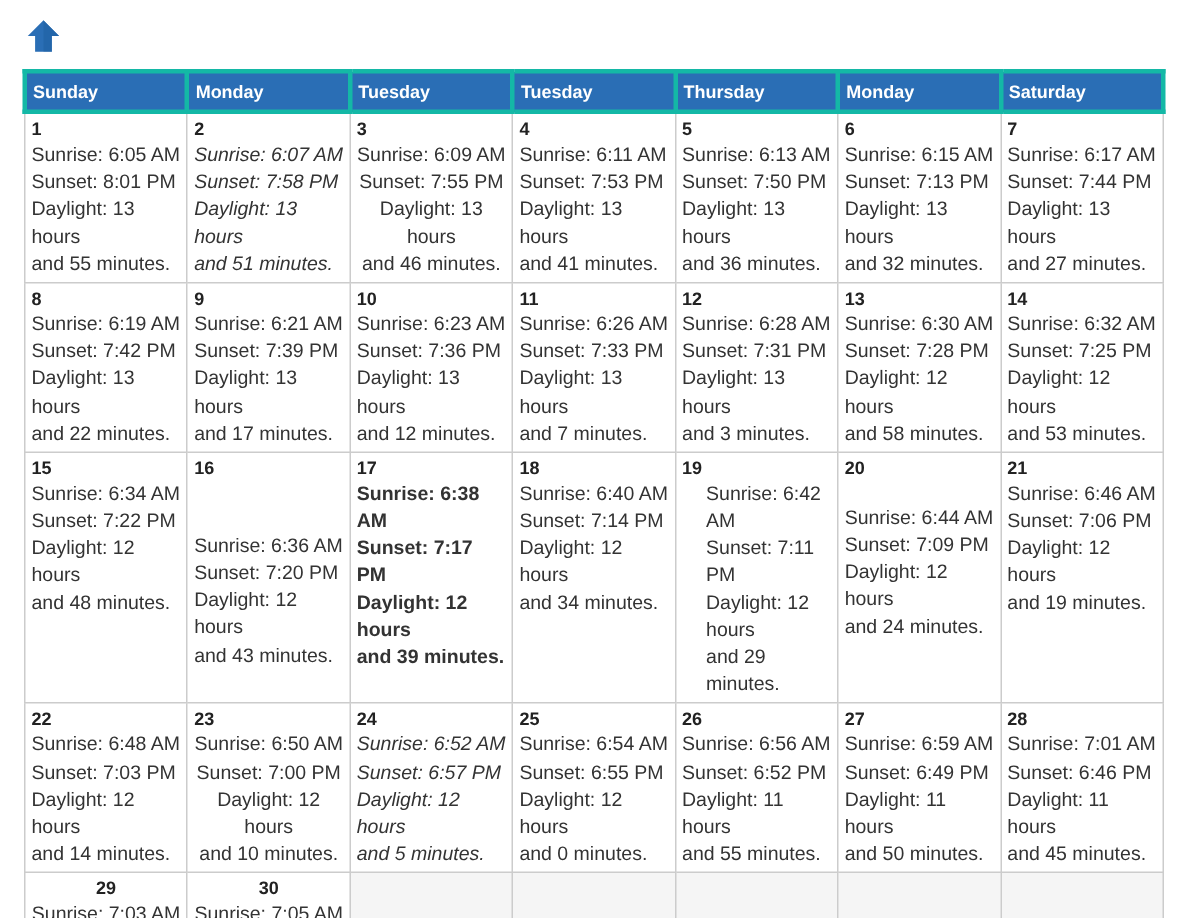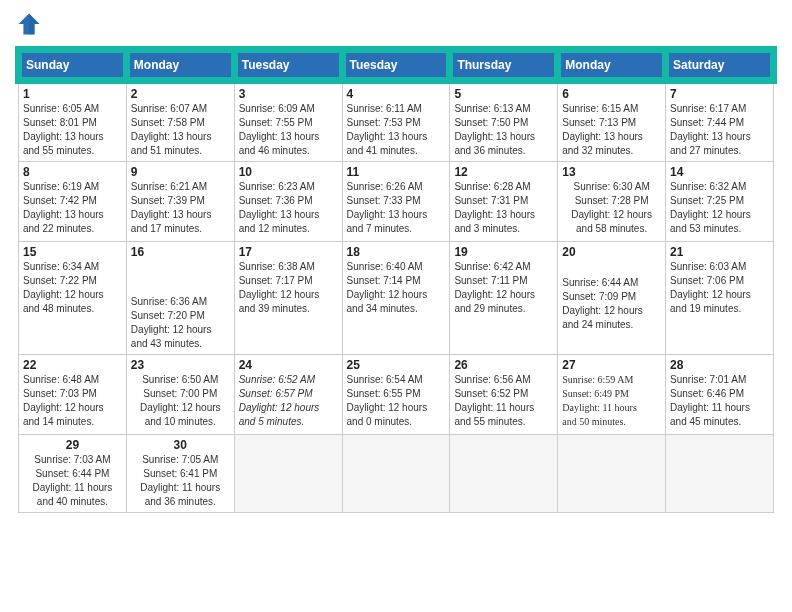--- a/index.html
+++ b/index.html
@@ -62,21 +62,21 @@
       border-collapse: collapse;
       table-layout: fixed;
     }
     .calendar th {
       background: #2a6eb5;
       color: #fff;
       font-size: 12px;
       font-weight: bold;
       padding: 5px 4px;
       text-align: left;
-      border: 7px solid #14b8a6;
+      border: 3px solid #14b8a6;
     }
     .calendar td {
       vertical-align: top;
       border: 1px solid #ccc;
       padding: 3px 4px;
       font-size: 9.5px;
       height: 80px;
       background: #fff;
     }
     .calendar td.empty {
@@ -85,21 +85,21 @@
     .day-num {
       font-size: 12px;
       font-weight: bold;
       color: #222;
       display: block;
       margin-bottom: 1px;
     }
     .day-info {
       color: #333;
       line-height: 1.4;
-      font-size: 10px;
+      font-size: 13px;
     }
     .last-row td {
       height: 70px;
       text-align: center;
     }
   </style>
 </head>
 <body>
 
 <div class="page">
@@ -136,28 +136,28 @@
     <tr>
           <td>
             <span class="day-num">1</span>
             <div class="day-info" style="white-space: pre-line;">Sunrise: 6:05 AM
 Sunset: 8:01 PM
 Daylight: 13 hours
 and 55 minutes.</div>
           </td>
           <td>
             <span class="day-num">2</span>
-            <div class="day-info" style="white-space: pre-line;">Sunrise: 6:07 AM
+            <div class="day-info" style="white-space: pre-line; font-style: italic;">Sunrise: 6:07 AM
 Sunset: 7:58 PM
 Daylight: 13 hours
 and 51 minutes.</div>
           </td>
           <td>
             <span class="day-num">3</span>
-            <div class="day-info" style="white-space: pre-line;">Sunrise: 6:09 AM
+            <div class="day-info" style="white-space: pre-line; text-align: center;">Sunrise: 6:09 AM
 Sunset: 7:55 PM
 Daylight: 13 hours
 and 46 minutes.</div>
           </td>
           <td>
             <span class="day-num">4</span>
             <div class="day-info" style="white-space: pre-line;">Sunrise: 6:11 AM
 Sunset: 7:53 PM
 Daylight: 13 hours
 and 41 minutes.</div>
@@ -215,21 +215,21 @@
           </td>
           <td>
             <span class="day-num">12</span>
             <div class="day-info" style="white-space: pre-line;">Sunrise: 6:28 AM
 Sunset: 7:31 PM
 Daylight: 13 hours
 and 3 minutes.</div>
           </td>
           <td>
             <span class="day-num">13</span>
-            <div class="day-info" style="white-space: pre-line; text-align: center;">Sunrise: 6:30 AM
+            <div class="day-info" style="white-space: pre-line;">Sunrise: 6:30 AM
 Sunset: 7:28 PM
 Daylight: 12 hours
 and 58 minutes.</div>
           </td>
           <td>
             <span class="day-num">14</span>
             <div class="day-info" style="white-space: pre-line;">Sunrise: 6:32 AM
 Sunset: 7:25 PM
 Daylight: 12 hours
 and 53 minutes.</div>
@@ -245,49 +245,49 @@
           </td>
           <td>
             <span class="day-num">16</span>
             <div class="day-info" style="white-space: pre-line; margin-top: 36px;">Sunrise: 6:36 AM
 Sunset: 7:20 PM
 Daylight: 12 hours
 and 43 minutes.</div>
           </td>
           <td>
             <span class="day-num">17</span>
-            <div class="day-info" style="white-space: pre-line;">Sunrise: 6:38 AM
+            <div class="day-info" style="white-space: pre-line; font-weight: bold;">Sunrise: 6:38 AM
 Sunset: 7:17 PM
 Daylight: 12 hours
 and 39 minutes.</div>
           </td>
           <td>
             <span class="day-num">18</span>
             <div class="day-info" style="white-space: pre-line;">Sunrise: 6:40 AM
 Sunset: 7:14 PM
 Daylight: 12 hours
 and 34 minutes.</div>
           </td>
           <td>
             <span class="day-num">19</span>
-            <div class="day-info" style="white-space: pre-line;">Sunrise: 6:42 AM
+            <div class="day-info" style="white-space: pre-line; margin-left: 16px;">Sunrise: 6:42 AM
 Sunset: 7:11 PM
 Daylight: 12 hours
 and 29 minutes.</div>
           </td>
           <td>
             <span class="day-num">20</span>
             <div class="day-info" style="white-space: pre-line; margin-top: 17px;">Sunrise: 6:44 AM
 Sunset: 7:09 PM
 Daylight: 12 hours
 and 24 minutes.</div>
           </td>
           <td>
             <span class="day-num">21</span>
-            <div class="day-info" style="white-space: pre-line;">Sunrise: 6:03 AM
+            <div class="day-info" style="white-space: pre-line;">Sunrise: 6:46 AM
 Sunset: 7:06 PM
 Daylight: 12 hours
 and 19 minutes.</div>
           </td>
         </tr>
         <tr>
           <td>
             <span class="day-num">22</span>
             <div class="day-info" style="white-space: pre-line;">Sunrise: 6:48 AM
 Sunset: 7:03 PM
@@ -317,21 +317,21 @@
           </td>
           <td>
             <span class="day-num">26</span>
             <div class="day-info" style="white-space: pre-line;">Sunrise: 6:56 AM
 Sunset: 6:52 PM
 Daylight: 11 hours
 and 55 minutes.</div>
           </td>
           <td>
             <span class="day-num">27</span>
-            <div class="day-info" style="white-space: pre-line; font-family: Liberation Serif, serif;">Sunrise: 6:59 AM
+            <div class="day-info" style="white-space: pre-line;">Sunrise: 6:59 AM
 Sunset: 6:49 PM
 Daylight: 11 hours
 and 50 minutes.</div>
           </td>
           <td>
             <span class="day-num">28</span>
             <div class="day-info" style="white-space: pre-line;">Sunrise: 7:01 AM
 Sunset: 6:46 PM
 Daylight: 11 hours
 and 45 minutes.</div>

